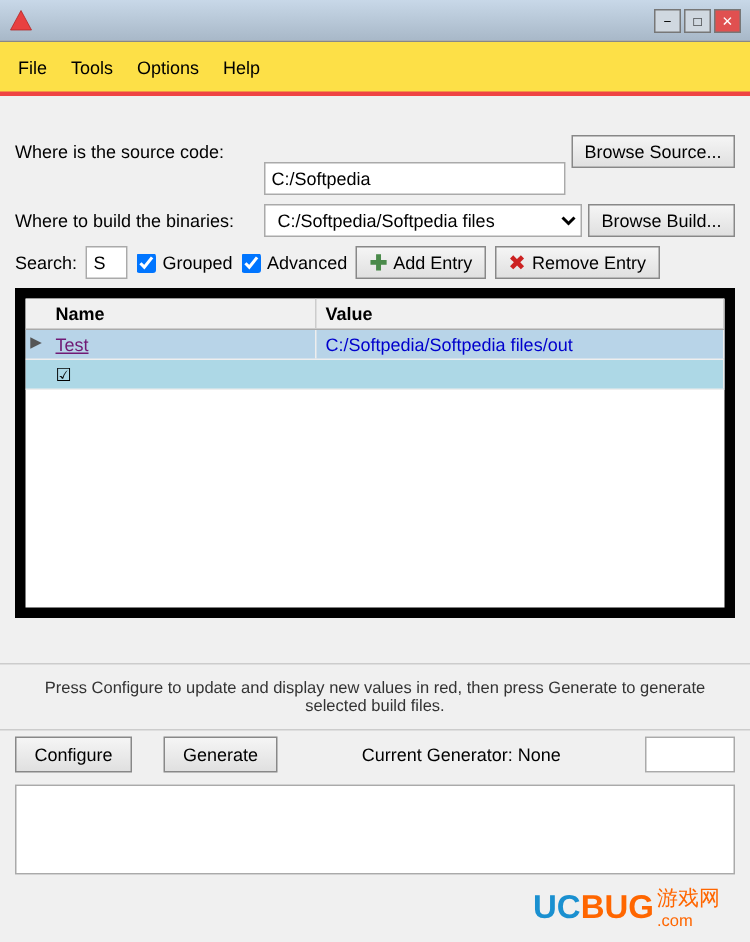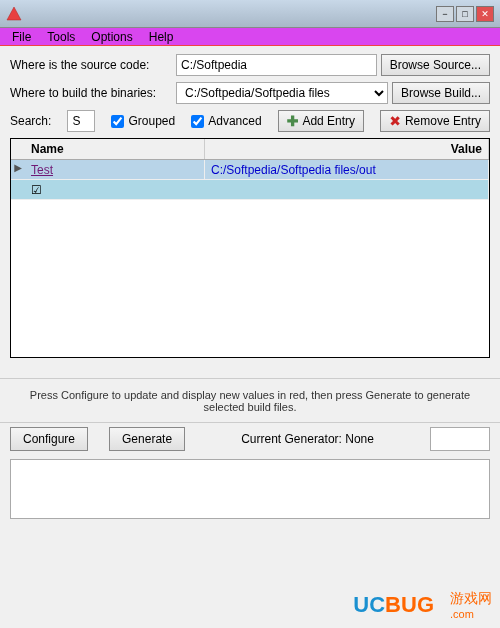--- a/index.html
+++ b/index.html
@@ -48,25 +48,25 @@
       font-size: 9px;
       cursor: pointer;
     }
     .title-btn.close {
       background: #e05050;
       color: white;
     }
 
     
     .menu-bar {
-      background: #d946ef;
+      background: #fde047;
       display: flex;
       padding: 2px 4px;
-      border-bottom: 1px solid #ef4444;
-      height: 18px;
+      border-bottom: 3px solid #ef4444;
+      height: 36px;
       align-items: center;
     }
     .menu-item {
       padding: 2px 8px;
       cursor: pointer;
       font-size: 12px;
     }
 
     
     .main-content {
@@ -86,39 +86,39 @@
       margin-right: 6px;
       min-width: 160px;
     }
     .form-input {
       flex: 1;
       height: 22px;
       border: 1px solid #aaa;
       background: white;
       padding: 2px 4px;
       font-size: 12px;
+      margin-top: 36px;
     }
     .form-btn {
       height: 22px;
       padding: 0 8px;
       border: 1px solid #888;
       background: linear-gradient(to bottom, #f5f5f5, #e0e0e0);
       font-size: 12px;
       cursor: pointer;
       white-space: nowrap;
       margin-left: 4px;
     }
 
     
     .search-row {
       display: flex;
       align-items: center;
       margin-bottom: 6px;
       gap: 6px;
-      justify-content: space-between;
     }
     .search-label {
       font-size: 12px;
     }
     .search-input {
       width: 28px;
       height: 22px;
       border: 1px solid #aaa;
       background: white;
       padding: 2px 4px;
@@ -163,39 +163,39 @@
       font-size: 12px;
       cursor: pointer;
     }
     .remove-btn-icon {
       color: #cc2222;
       font-size: 14px;
     }
 
     
     .table-container {
-      border: 1px solid #000000;
+      border: 7px solid #000000;
       background: white;
       height: 220px;
       overflow: auto;
-      margin-bottom: 12px;
+      margin-bottom: 22px;
     }
     .table-header {
       display: flex;
       background: #f0f0f0;
       border-bottom: 1px solid #aaa;
     }
     .table-header-cell {
       padding: 3px 6px;
       font-size: 12px;
       font-weight: bold;
       border-right: 1px solid #ccc;
     }
     .table-header-cell.name-col { width: 180px; }
-    .table-header-cell.value-col { flex: 1; text-align: right; }
+    .table-header-cell.value-col { flex: 1; }
 
     .table-row {
       display: flex;
       border-bottom: 1px solid #eee;
       min-height: 20px;
     }
     .table-row.selected {
       background: #b8d4e8;
     }
     .table-row.selected2 {
@@ -276,24 +276,24 @@
       border: 1px solid #aaa;
       margin: 4px 10px;
       height: 60px;
       overflow: auto;
     }
 
     
     .watermark {
       position: absolute;
       bottom: 8px;
-      right: 8px;
-      display: flex;
-      align-items: center;
-      gap: 16px;
+      right: 20px;
+      display: flex;
+      align-items: center;
+      gap: 2px;
     }
     .watermark-text1 {
       font-size: 22px;
       font-weight: bold;
       color: #1a90d0;
     }
     .watermark-text2 {
       font-size: 22px;
       font-weight: bold;
       color: #ff6600;

